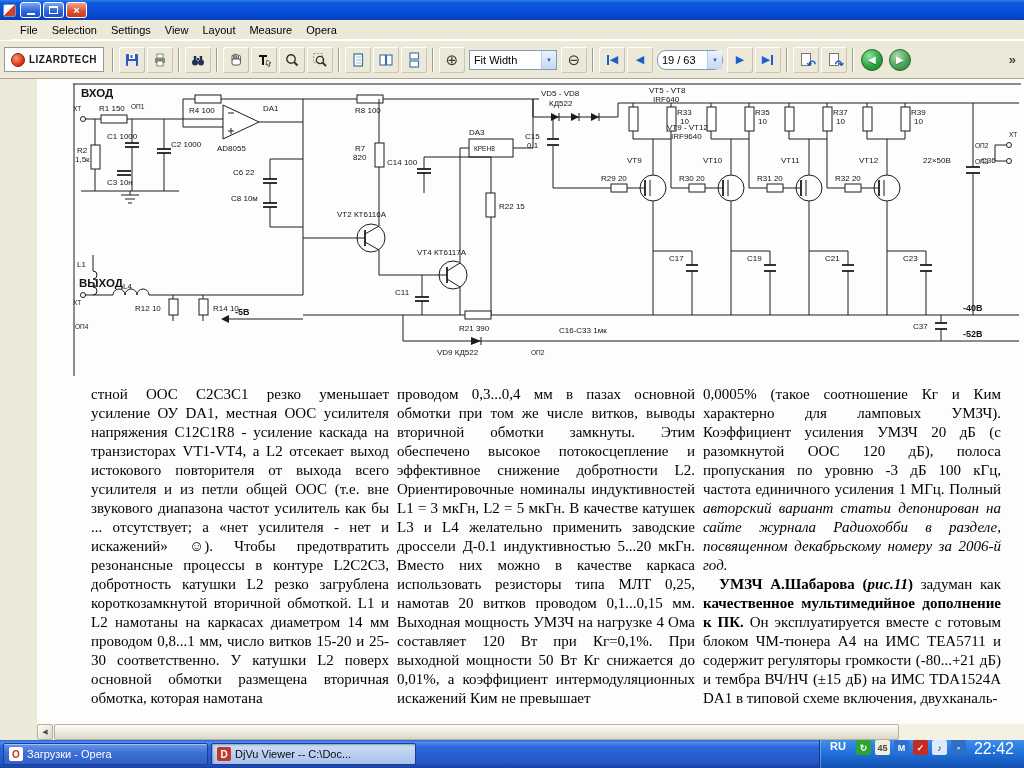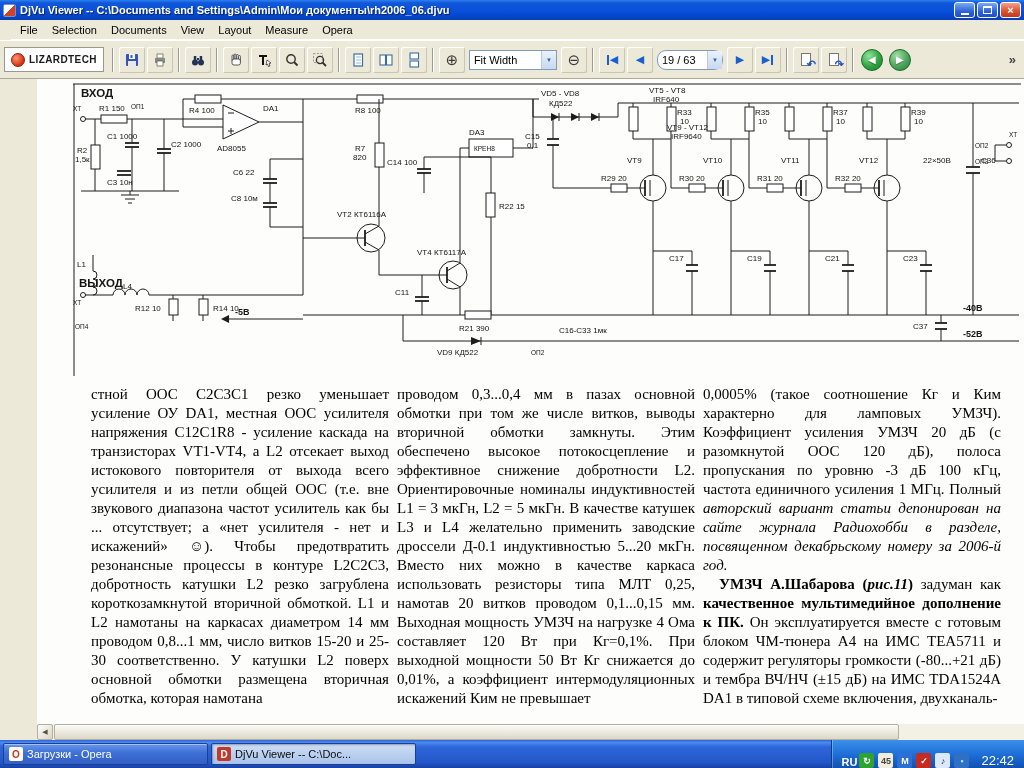--- a/index.html
+++ b/index.html
@@ -89,51 +89,50 @@
   .taskbar{position:absolute;left:0;bottom:0;width:1024px;height:28px;display:flex;align-items:center;
     background:linear-gradient(180deg,#2A63DC 0%,#4B8BEF 9%,#2E66DA 25%,#2257C8 80%,#1941A5 100%);}
   .tasks{display:flex;gap:3px;padding-left:3px;flex:1;overflow:hidden;}
   .task{width:205px;height:22px;border-radius:2px;display:flex;align-items:center;gap:4px;padding:0 5px;flex:none;
     background:linear-gradient(180deg,#6A97EA,#3D6FD6 45%,#3260C4);border:1px solid #1C3E97;
     box-shadow:inset 0 1px 0 rgba(255,255,255,.4);color:#fff;font-size:11px;}
   .task.active{background:linear-gradient(180deg,#CEDEF6,#A9C3EA);color:#0a0a0a;box-shadow:inset 1px 1px 2px rgba(0,0,0,.3);}
   .tlabel{white-space:nowrap;overflow:hidden;text-overflow:ellipsis;}
   .ticon{width:14px;height:14px;border-radius:2px;display:flex;align-items:center;justify-content:center;
     font-size:10px;font-weight:bold;flex:none;}
-  .tray{height:28px;display:flex;align-items:flex-end;gap:0;padding:0 10px;
+  .tray{height:28px;display:flex;align-items:flex-start;gap:8px;padding:0 10px;
     background:linear-gradient(180deg,#3D8FE8,#1E6FD8 50%,#1250B0);border-left:1px solid #0B3C8C;
     box-shadow:inset 1px 0 0 rgba(255,255,255,.3);flex:none;}
   .lang{color:#fff;font-size:11px;font-weight:bold;margin-right:2px;}
   .tray-ico{width:15px;height:15px;border-radius:2px;display:flex;align-items:center;justify-content:center;
     font-size:9px;font-weight:bold;flex:none;}
-  .clock{color:#fff;font-size:13px;margin-left:12px;}
+  .clock{color:#fff;font-size:16px;margin-left:0;}
 </style>
 </head>
 <body>
 
 <div class="titlebar">
   <div class="title-icon"></div>
-  <div class="title-text">DjVu Viewer -- C:\Documents and Settings\Admin\Мои документы\rh2006_06.djvu</div>
   <div class="win-buttons">
     <div class="wbtn min">
         <span class="mg"></span>
       </div>
     <div class="wbtn max">
         <span class="xg"></span>
       </div>
     <div class="wbtn close">
         <span>×</span>
       </div>
   </div>
 </div>
 
 <div class="menubar">
     <span class="menu-item">File</span>
     <span class="menu-item">Selection</span>
-    <span class="menu-item">Documents</span>
+    <span class="menu-item">Settings</span>
     <span class="menu-item">View</span>
     <span class="menu-item">Layout</span>
     <span class="menu-item">Measure</span>
     <span class="menu-item">Opera</span>
   </div>
 
 <div class="toolbar">
   <div class="brand">
     <span class="brand-logo"></span>
     <span class="brand-text">LIZARDTECH</span>

